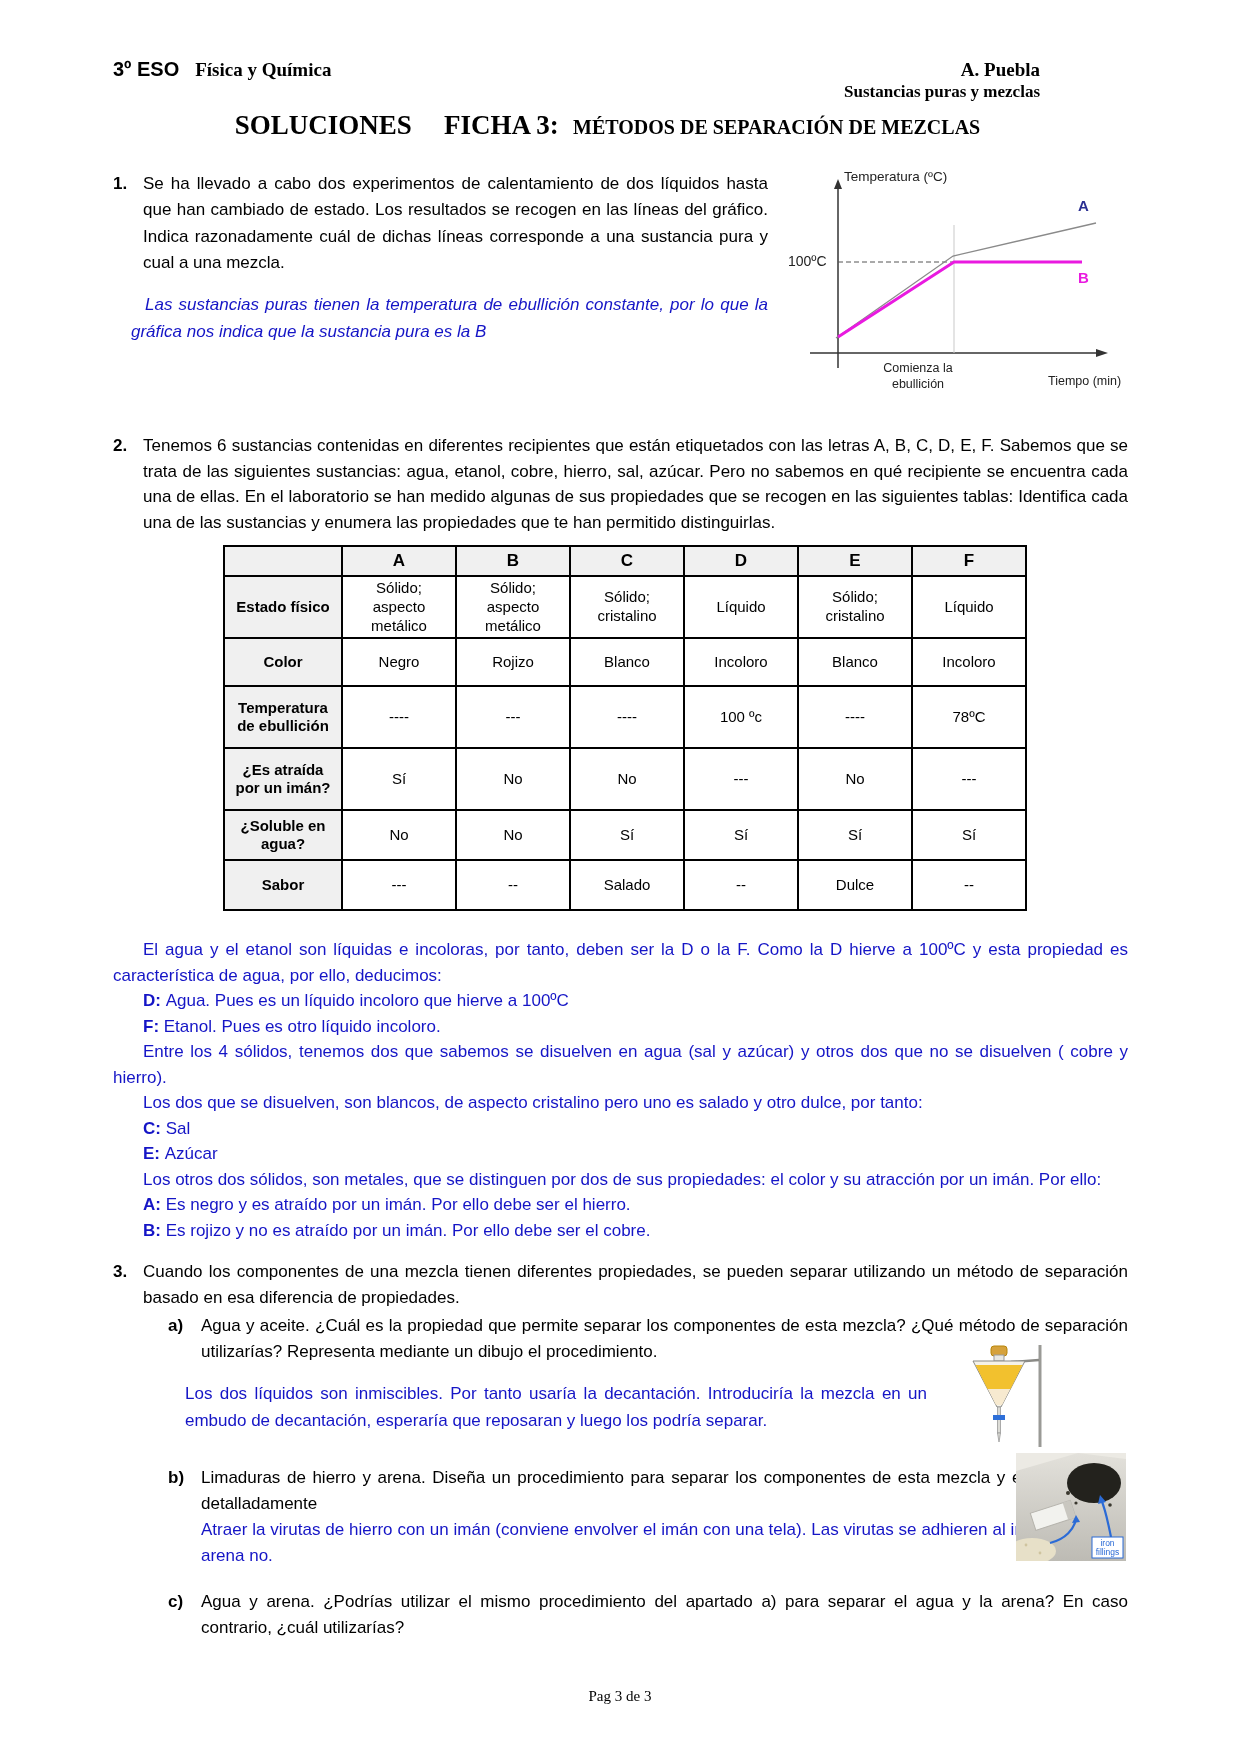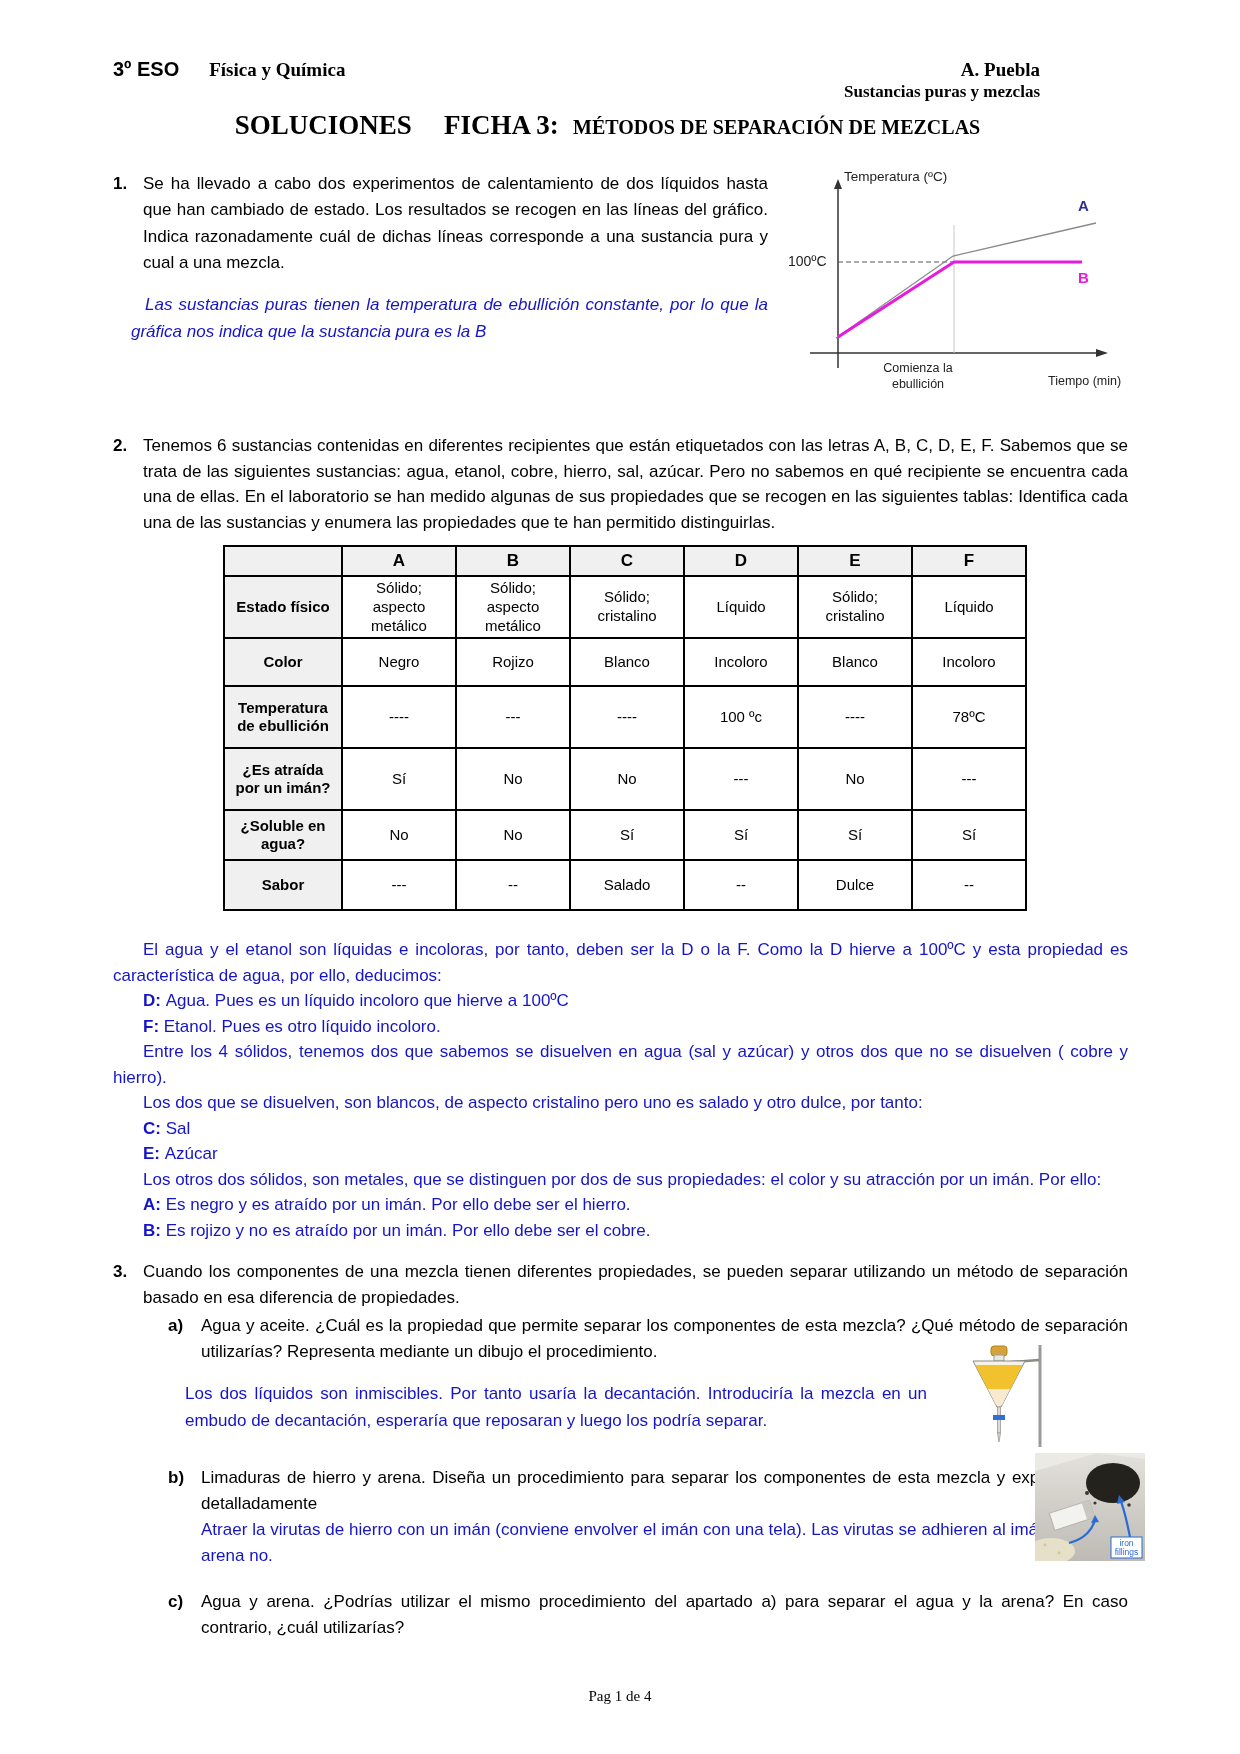--- a/index.html
+++ b/index.html
@@ -2,21 +2,21 @@
 <html lang="es" style="--answer-blue: #1515c6; --line-b-magenta: #e91ae0; --line-a-gray: #8a8a8a; --label-a-navy: #2b2f92; --table-shade: #f0f0f0; --annotation-blue: #2b6bd6;"><head>
 <meta charset="utf-8">
 <style>
   html,body{margin:0;padding:0;background:#888;}
   .page{width:1240px;height:1754px;position:relative;background:#fff;margin:0 auto;
         font-family:"Liberation Sans",sans-serif;font-size:17px;color:#000;overflow:hidden;}
   .content{padding:58px 112px 0 113px;}
 
   
   .hdr-row{display:flex;justify-content:space-between;align-items:baseline;}
-  .hdr-left{display:flex;gap:30px;align-items:baseline;}
+  .hdr-left{display:flex;gap:16px;align-items:baseline;}
   .course{font-weight:bold;font-size:20px;}
   .subject,.author,.topic{font-family:"Liberation Serif",serif;font-weight:bold;font-size:19px;}
   .author{margin-right:88px;}
   .topic-row{text-align:right;margin-right:88px;margin-top:1px;}
   .topic{font-size:17px;}
 
   
   .title-row{text-align:center;margin-top:8px;padding-right:70px;font-family:"Liberation Serif",serif;font-weight:bold;white-space:nowrap;}
   .title-main{font-size:27px;margin-left:44px;}
   .title-main2{font-size:27px;margin-left:28px;}
@@ -57,21 +57,21 @@
   
   .q3-block{margin-top:16px;}
   .q3-block > .qpara{line-height:1.53;}
   .item{position:relative;padding-left:33px;margin-left:55px;text-align:justify;line-height:1.53;}
   .item-label{position:absolute;left:0;top:0;font-weight:bold;}
   .item-a{margin-top:2px;}
   .ansa-zone{margin-left:-16px;margin-top:16px;}
   .funnel-fig{float:right;width:92px;height:102px;margin:-36px 83px 0 26px;}
   .a-ans{margin:0;text-align:justify;line-height:1.55;}
   .item-b{margin-top:18px;clear:both;}
-  .magnet-fig{float:right;width:110px;height:108px;margin:-12px -83px 6px 22px;position:relative;right:66px;}
+  .magnet-fig{float:right;width:110px;height:108px;margin:-12px -83px 6px 22px;position:relative;right:85px;}
   .b-ans{margin:0;text-align:justify;line-height:1.53;}
   .item-c{margin-top:20px;clear:both;}
 
   .footer{position:absolute;left:0;right:0;top:1688px;text-align:center;
           font-family:"Liberation Serif",serif;font-size:15px;}
 
   
   .axis{stroke:#333;stroke-width:1.5;fill:none;}
   .axis-arrow{fill:#333;}
   .dash100{stroke:#555;stroke-width:1;stroke-dasharray:5 3;fill:none;}
@@ -296,14 +296,14 @@
       </div>
 
       <div class="item item-c">
         <span class="item-label">c)</span>
         <span>Agua y arena. ¿Podrías utilizar el mismo procedimiento del apartado a) para separar el agua y la arena? En caso contrario, ¿cuál utilizarías?</span>
       </div>
     </div>
 
   </div>
 
-  <div class="footer">Pag 1 de 4</div>
+  <div class="footer">Pag 3 de 3</div>
 </div>
 
 </body></html>

